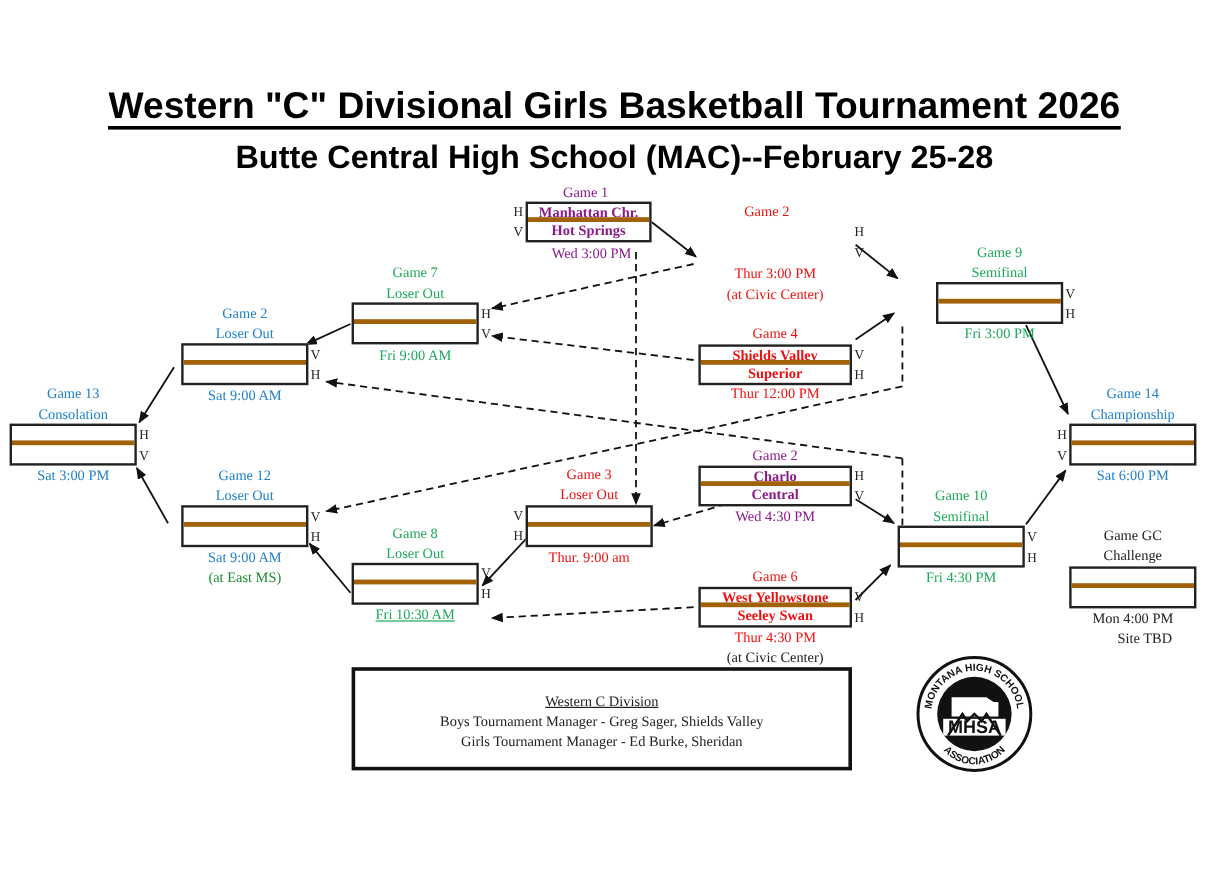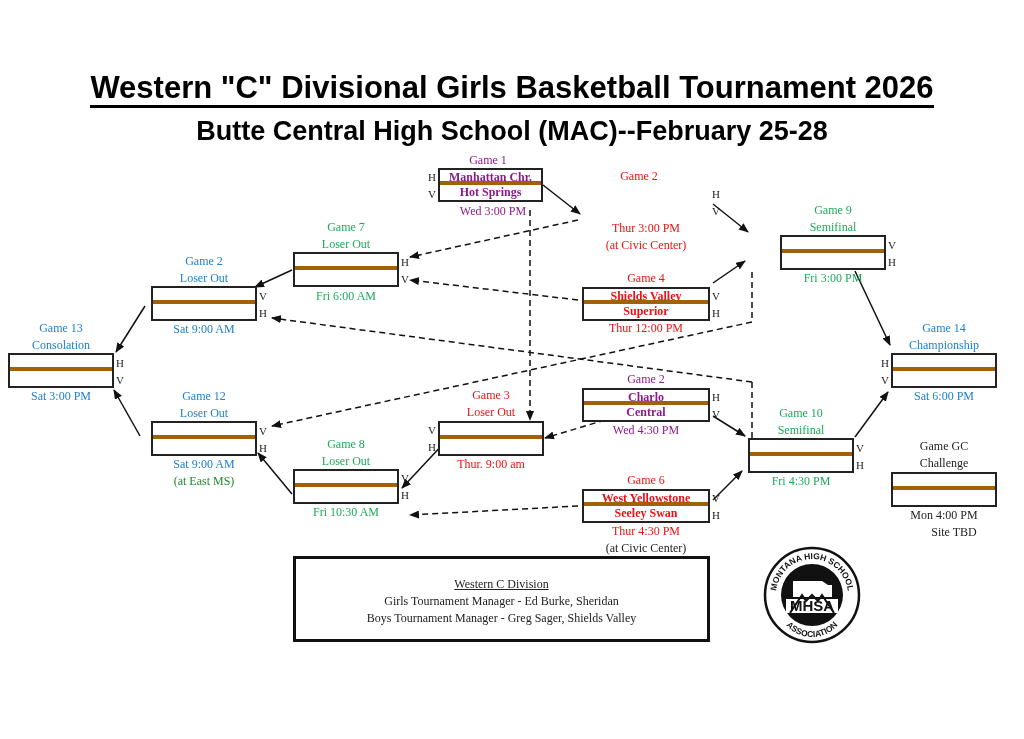--- a/index.html
+++ b/index.html
@@ -127,33 +127,33 @@
 
 <div class="game" style="left:293px;top:219px;width:125px;height:90px;color:#1DAA5A;">
   <div class="glabel" style="top:0;left:0;width:106px;">Game 7</div>
   <div class="glabel" style="top:17px;left:0;width:106px;">Loser Out</div>
   <div class="box" style="left:0;top:33px;width:106px;height:35px;">
     <div class="slot top"></div>
     <div class="slot"></div>
   </div>
   <div class="hv" style="left:108px;top:36px;">H</div>
   <div class="hv" style="left:108px;top:53px;">V</div>
-  <div class="glabel" style="top:69px;left:0;width:106px;">Fri 6:00 AM</div>
+  <div class="glabel" style="top:69px;left:0;width:106px;">Fri 9:00 AM</div>
 </div>
 
 <div class="game" style="left:293px;top:436px;width:125px;height:90px;color:#1DAA5A;">
   <div class="glabel" style="top:0;left:0;width:106px;">Game 8</div>
   <div class="glabel" style="top:17px;left:0;width:106px;">Loser Out</div>
   <div class="box" style="left:0;top:33px;width:106px;height:35px;">
     <div class="slot top"></div>
     <div class="slot"></div>
   </div>
   <div class="hv" style="left:108px;top:35px;">V</div>
   <div class="hv" style="left:108px;top:52px;">H</div>
-  <div class="glabel" style="top:68px;left:0;width:106px;">Fri 10:30 AM</div>
+  <div class="glabel" style="top:68px;left:0;width:106px;text-decoration:underline;">Fri 10:30 AM</div>
 </div>
 
 <div class="game" style="left:151px;top:253px;width:125px;height:90px;color:#2080CC;">
   <div class="glabel" style="top:0;left:0;width:106px;">Game 2</div>
   <div class="glabel" style="top:17px;left:0;width:106px;">Loser Out</div>
   <div class="box" style="left:0;top:33px;width:106px;height:35px;">
     <div class="slot top"></div>
     <div class="slot"></div>
   </div>
   <div class="hv" style="left:108px;top:36px;">V</div>
@@ -228,22 +228,22 @@
   <div class="box" style="left:0;top:34px;width:106px;height:35px;">
     <div class="slot top"></div>
     <div class="slot"></div>
   </div>
   <div class="glabel" style="top:69px;left:0;width:106px;">Mon 4:00 PM</div>
   <div class="glabel" style="top:86px;left:10px;width:106px;">Site TBD</div>
 </div>
 
 <div class="info">
   <div class="h">Western C Division</div>
+  <div>Boys Tournament Manager  - Greg Sager, Shields Valley</div>
   <div>Girls Tournament Manager  - Ed Burke, Sheridan</div>
-  <div>Boys Tournament Manager  - Greg Sager, Shields Valley</div>
 </div>
 
 <svg class="logo" viewBox="0 0 100 100">
   <defs>
     <path id="arcTop" d="M 14,50 A 36,36 0 0 1 86,50"></path>
     <path id="arcBot" d="M 16,58 A 34,34 0 0 0 84,58"></path>
   </defs>
   <circle cx="50" cy="50" r="47" fill="#fff" stroke="#111" stroke-width="2.5"></circle>
   <circle cx="50" cy="50" r="31" fill="#111"></circle>
   <path d="M31,36 L60,36 L66,40 L70,40 L70,52 L31,52 z" fill="#fff"></path>

